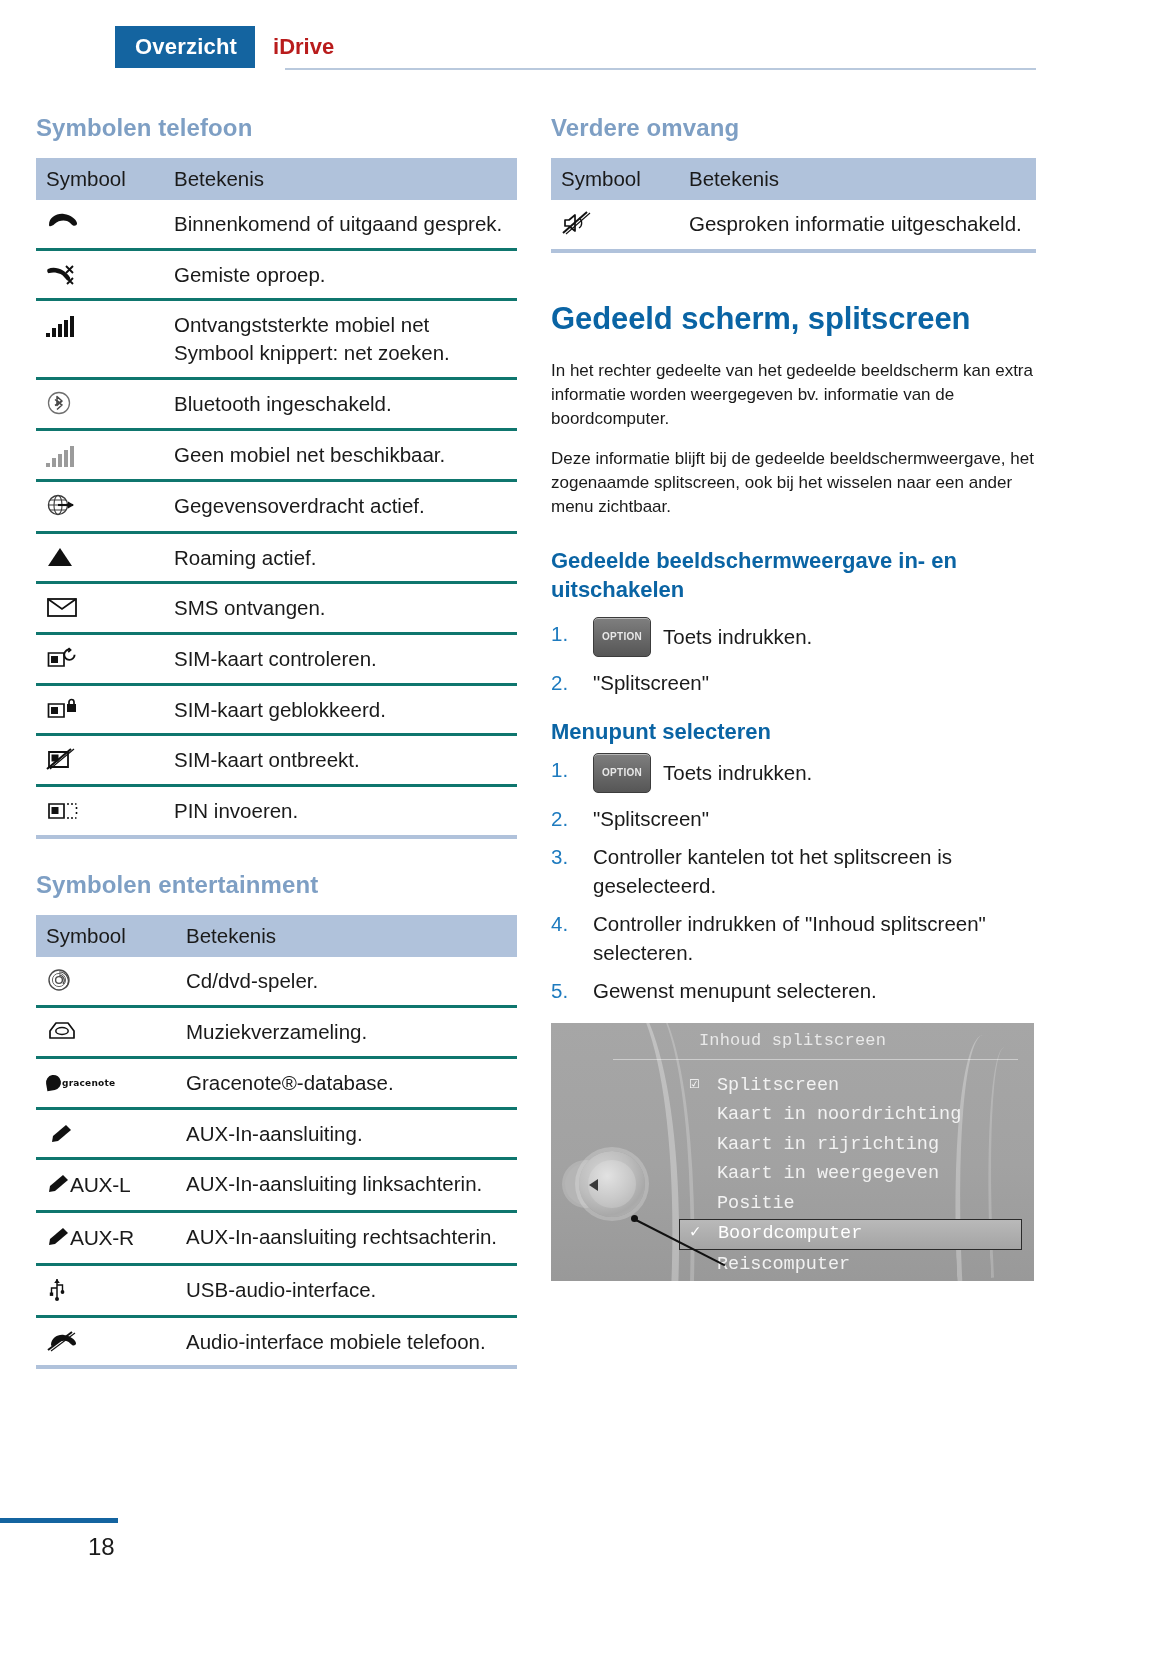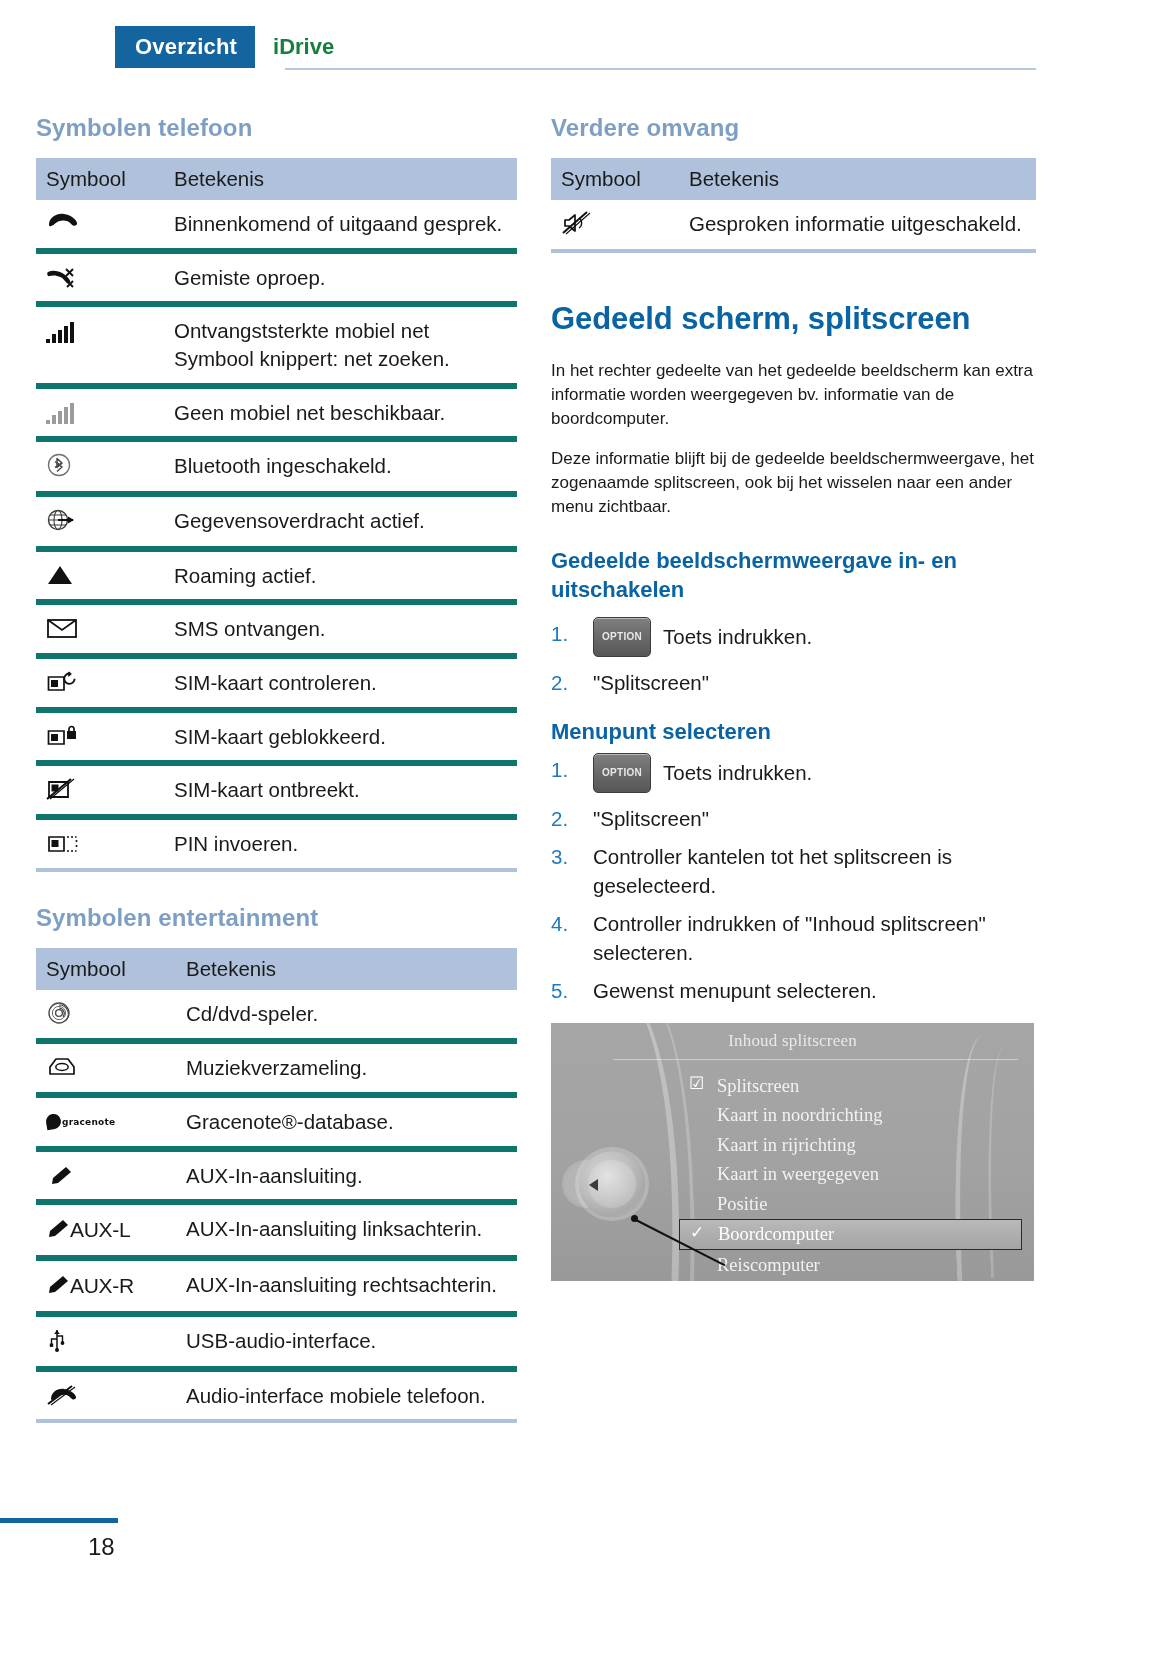--- a/index.html
+++ b/index.html
@@ -42,21 +42,21 @@
     background: #1464a0;
     color: #ffffff;
     font-weight: bold;
     font-size: 22px;
     display: flex;
     align-items: center;
     padding: 0 18px 0 20px;
     letter-spacing: 0.2px;
   }
   .tab-inactive {
-    color: #15803d;
+    color: #b91c1c;
     font-weight: bold;
     font-size: 22px;
     display: flex;
     align-items: center;
     padding: 0 18px;
     background: transparent;
   }
   .header-rule {
     position: absolute;
     left: 285px;
@@ -123,21 +123,21 @@
   }
   table.symtab thead th {
     background: #b0c2db;
     font-size: 20.5px;
     font-weight: normal;
     text-align: left;
     padding: 9px 0 9px 10px;
     color: #1a1a1a;
   }
   table.symtab tbody td {
-    border-top: 6px solid #0f766e;
+    border-top: 3px solid #0f766e;
     font-size: 20.5px;
     line-height: 1.35;
     padding: 10px 6px 10px 10px;
     vertical-align: top;
     color: #1a1a1a;
   }
   table.symtab tbody tr:first-child td { border-top: none; }
   td.sym-cell {
     text-align: left;
     padding-left: 10px;
@@ -242,21 +242,21 @@
   }
   li.with-key { padding-left: 42px; }
 
   
   .idrive {
     position: relative;
     width: 483px;
     height: 258px;
     background: linear-gradient(180deg,#a6a6a6 0%, #a2a2a2 55%, #999999 100%);
     overflow: hidden;
-    font-family: Liberation Serif, serif;
+    font-family: Liberation Mono, monospace;
   }
   .idrive .swoosh1 {
     position: absolute;
     left: 10px; top: -40px;
     width: 120px; height: 340px;
     border-right: 7px solid rgba(255,255,255,0.30);
     border-radius: 0 70% 0 0 / 0 100% 0 0;
     transform: rotate(4deg);
   }
   .idrive .swoosh2 {
@@ -450,39 +450,39 @@
                 <i></i>
                 <i></i>
                 <i></i>
                 <i></i>
               </span>
           </td>
           <td>Ontvangststerkte mobiel net Symbool knippert: net zoeken.</td>
         </tr>
         <tr>
           <td class="sym-cell">
-            <span class="bars gray icn" aria-hidden="true">
-                <i></i>
-                <i></i>
-                <i></i>
-                <i></i>
-                <i></i>
-              </span>
-          </td>
-          <td>Geen mobiel net beschikbaar.</td>
-        </tr>
-        <tr>
-          <td class="sym-cell">
             <svg class="icn" width="26" height="26" viewBox="0 0 26 26" aria-hidden="true">
               <circle cx="13" cy="13" r="10.5" fill="none" stroke="#6f6f6f" stroke-width="1.3"></circle>
               <path d="M11 6.5 L16 11 L11 15.5 L11 6.5 Z M11 19.5 L16 15 L11 10.5" fill="none" stroke="#4a4a4a" stroke-width="1.5" stroke-linejoin="round"></path>
               <path d="M9 9.5 L16 15 M9 15.5 L16 11" fill="none" stroke="#4a4a4a" stroke-width="1.5"></path>
             </svg>
           </td>
           <td>Bluetooth ingeschakeld.</td>
+        </tr>
+        <tr>
+          <td class="sym-cell">
+            <span class="bars gray icn" aria-hidden="true">
+                <i></i>
+                <i></i>
+                <i></i>
+                <i></i>
+                <i></i>
+              </span>
+          </td>
+          <td>Geen mobiel net beschikbaar.</td>
         </tr>
         <tr>
           <td class="sym-cell">
             <svg class="icn" width="30" height="26" viewBox="0 0 30 26" aria-hidden="true">
               <circle cx="12" cy="13" r="9.5" fill="none" stroke="#3b3b3b" stroke-width="1.4"></circle>
               <ellipse cx="12" cy="13" rx="4" ry="9.5" fill="none" stroke="#3b3b3b" stroke-width="1.1"></ellipse>
               <path d="M2.7 13 H21.3 M4 8 H20 M4 18 H20" stroke="#3b3b3b" stroke-width="1.1" fill="none"></path>
               <path d="M12 13 L27 13" stroke="#111" stroke-width="2.1"></path>
               <path d="M22 9.5 L28 13 L22 16.5 Z" fill="#111"></path>
             </svg>

